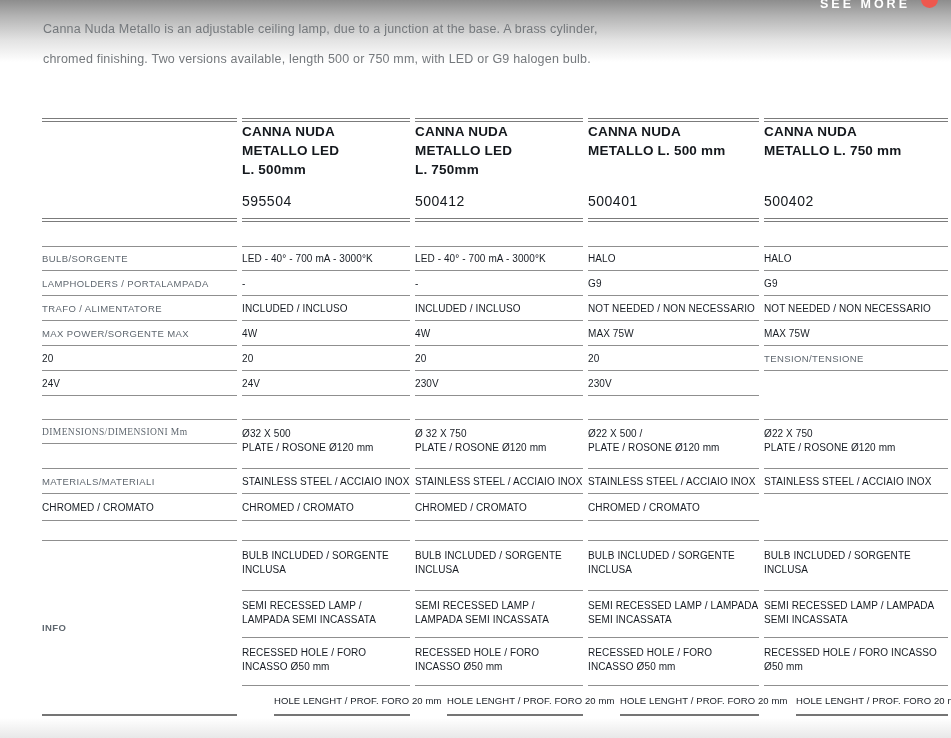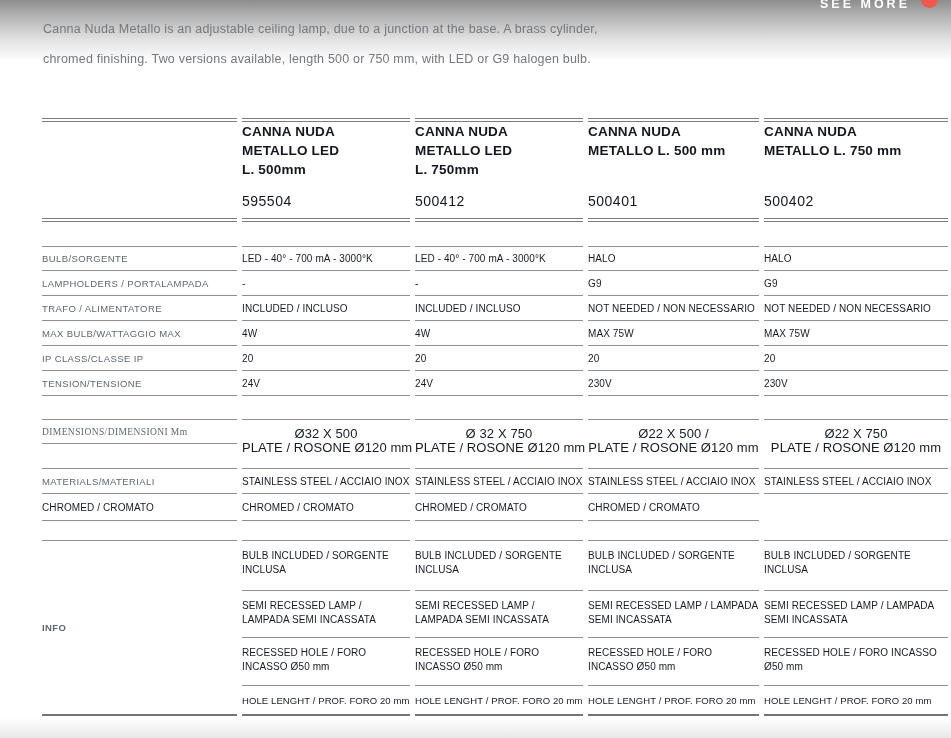--- a/index.html
+++ b/index.html
@@ -58,40 +58,40 @@
 
   
   .sec1-grid { margin-top:24px; grid-template-rows:repeat(6,25px); }
   .sec1-grid .cell { border-bottom:1px solid #8f8f8f; }
   .sec1-grid .bt   { border-top:1px solid #8f8f8f; }
 
   
   .sec2-grid { margin-top:23px; grid-template-rows:50px 25px 27px; }
   .dims-cell { border-top:1px solid #8f8f8f; border-bottom:1px solid #8f8f8f; }
   .dims-val  { padding-top:7px; }
-  .dim-line  { font-size:13px; color:#171c23; line-height:14px; letter-spacing:0.1px;text-align:center; }
+  .dim-line  { font-size:10px; color:#171c23; line-height:14px; letter-spacing:0.1px; }
   .dim-label-box {
     font-size:9.5px; color:#5f676f; letter-spacing:0.4px;
     padding:7px 0 6px 0; border-bottom:1px solid #8f8f8f;font-family:Liberation Serif, serif;
   }
   .row-line { border-bottom:1px solid #8f8f8f; }
 
   
   .info-grid { margin-top:19px; grid-template-rows:51px 47px 48px 30px; }
   .info-label-cell {
     grid-row:1 / 5; grid-column:1;
     border-top:1px solid #8f8f8f; border-bottom:2px solid #757575;
     display:flex; align-items:center;
     font-size:9.5px; color:#5f676f; letter-spacing:0.4px;font-weight:bold;
   }
   .info-val { font-size:10px; color:#171c23; line-height:13.5px; letter-spacing:0.1px; padding-top:8px; }
   .iv1 { border-top:1px solid #8f8f8f; border-bottom:1px solid #8f8f8f; }
   .iv2 { border-bottom:1px solid #8f8f8f; }
   .iv3 { border-bottom:1px solid #8f8f8f; }
-  .iv4 { border-bottom:2px solid #757575; white-space:nowrap; font-size:9.5px; }
+  .iv4 { border-bottom:2px solid #757575; white-space:nowrap; font-size:9.5px;margin-left:32px; }
 </style>
 </head>
 <body>
 
 <div class="top-gradient"></div>
 <div class="bottom-strip"></div>
 
 <div class="see-more">SEE MORE</div>
 <div class="notif-dot"></div>
 
@@ -152,27 +152,26 @@
     <div class="cell s-val nw">-</div>
     <div class="cell s-val nw">G9</div>
     <div class="cell s-val nw">G9</div>
 
     <div class="cell s-label nw">TRAFO / ALIMENTATORE</div>
     <div class="cell s-val nw">INCLUDED / INCLUSO</div>
     <div class="cell s-val nw">INCLUDED / INCLUSO</div>
     <div class="cell s-val nw">NOT NEEDED / NON NECESSARIO</div>
     <div class="cell s-val nw">NOT NEEDED / NON NECESSARIO</div>
 
-    <div class="cell s-label nw">MAX BULB/WATTAGGIO MAX</div>
+    <div class="cell s-label nw">MAX POWER/SORGENTE MAX</div>
     <div class="cell s-val nw">4W</div>
     <div class="cell s-val nw">4W</div>
     <div class="cell s-val nw">MAX 75W</div>
     <div class="cell s-val nw">MAX 75W</div>
 
-    <div class="cell s-label nw">IP CLASS/CLASSE IP</div>
     <div class="cell s-val nw">20</div>
     <div class="cell s-val nw">20</div>
     <div class="cell s-val nw">20</div>
     <div class="cell s-val nw">20</div>
 
     <div class="cell s-label nw">TENSION/TENSIONE</div>
     <div class="cell s-val nw">24V</div>
     <div class="cell s-val nw">24V</div>
     <div class="cell s-val nw">230V</div>
     <div class="cell s-val nw">230V</div>

